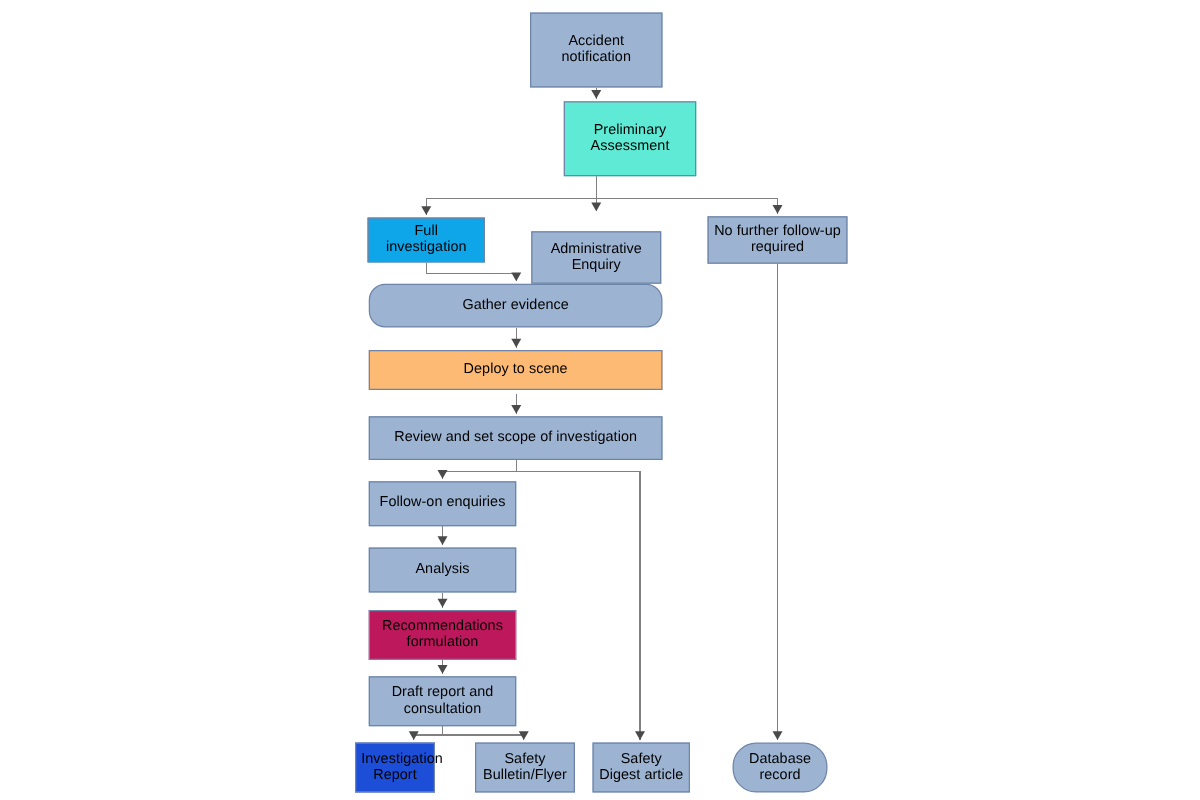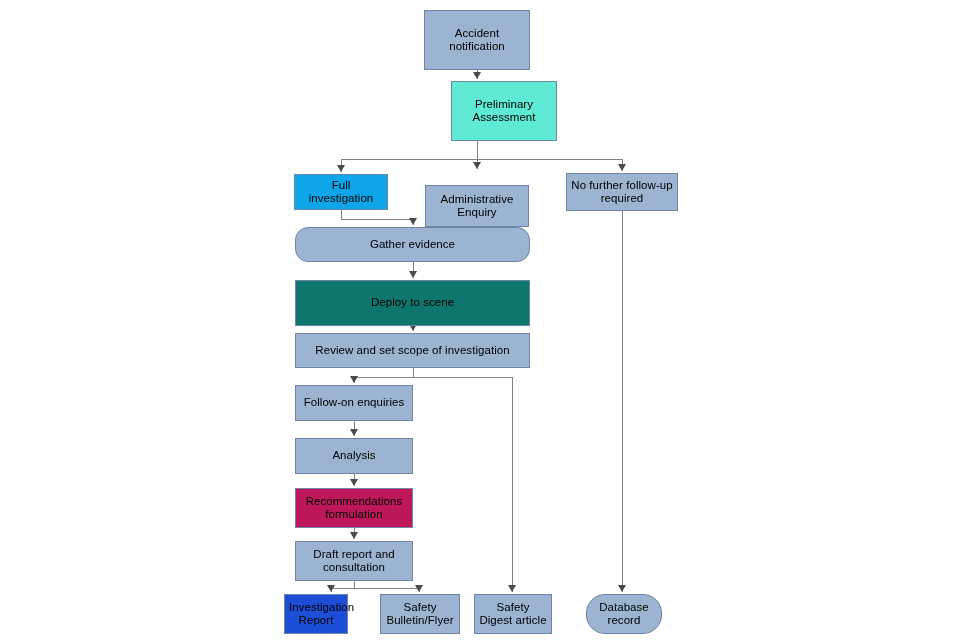--- a/index.html
+++ b/index.html
@@ -96,21 +96,21 @@
       <div class="node" style="left: 424px; top: 10px; width: 106px; height: 60px; background: rgb(156, 179, 210); border-color: rgb(110, 132, 168); color: rgb(0, 0, 0);"><span class="node-label">Accident
 notification</span></div>
       <div class="node" style="left: 424px; top: 81px; width: 106px; height: 60px; background: #5eead4; border-color: rgb(110, 132, 168); color: rgb(0, 0, 0); margin-left: 27px;"><span class="node-label">Preliminary
 Assessment</span></div>
       <div class="node" style="left: 294px; top: 174px; width: 94px; height: 36px; background: #0ea5e9; border-color: rgb(110, 132, 168); color: rgb(0, 0, 0);"><span class="node-label">Full investigation</span></div>
       <div class="node" style="left: 425px; top: 171px; width: 104px; height: 42px; background: rgb(156, 179, 210); border-color: rgb(110, 132, 168); color: rgb(0, 0, 0); margin-top: 14px;"><span class="node-label">Administrative
 Enquiry</span></div>
       <div class="node" style="left: 566px; top: 173px; width: 112px; height: 38px; background: rgb(156, 179, 210); border-color: rgb(110, 132, 168); color: rgb(0, 0, 0); justify-content: flex-end;"><span class="node-label">No further follow-up
 required</span></div>
       <div class="node" style="left: 295px; top: 227px; width: 235px; height: 35px; background: rgb(156, 179, 210); border-color: rgb(110, 132, 168); color: rgb(0, 0, 0); border-radius: 13px;"><span class="node-label">Gather evidence</span></div>
-      <div class="node" style="left: 295px; top: 280px; width: 235px; height: 46px; background: #0f766e; border-color: rgb(110, 132, 168); color: rgb(0, 0, 0);"><span class="node-label">Deploy to scene</span></div>
+      <div class="node" style="left: 295px; top: 280px; width: 235px; height: 32px; background: #fdba74; border-color: rgb(110, 132, 168); color: rgb(0, 0, 0);"><span class="node-label">Deploy to scene</span></div>
       <div class="node" style="left: 295px; top: 333px; width: 235px; height: 35px; background: rgb(156, 179, 210); border-color: rgb(110, 132, 168); color: rgb(0, 0, 0);"><span class="node-label">Review and set scope of investigation</span></div>
       <div class="node" style="left: 295px; top: 385px; width: 118px; height: 36px; background: rgb(156, 179, 210); border-color: rgb(110, 132, 168); color: rgb(0, 0, 0);"><span class="node-label">Follow-on enquiries</span></div>
       <div class="node" style="left: 295px; top: 438px; width: 118px; height: 36px; background: rgb(156, 179, 210); border-color: rgb(110, 132, 168); color: rgb(0, 0, 0);"><span class="node-label">Analysis</span></div>
       <div class="node" style="left: 295px; top: 488px; width: 118px; height: 40px; background: #be185d; border-color: rgb(110, 132, 168); color: rgb(0, 0, 0);"><span class="node-label">Recommendations
 formulation</span></div>
       <div class="node" style="left: 295px; top: 541px; width: 118px; height: 40px; background: rgb(156, 179, 210); border-color: rgb(110, 132, 168); color: rgb(0, 0, 0);"><span class="node-label">Draft report and
 consultation</span></div>
       <div class="node" style="left: 284px; top: 594px; width: 64px; height: 40px; background: #1d4ed8; border-color: rgb(110, 132, 168); color: rgb(0, 0, 0);"><span class="node-label">Investigation
 Report</span></div>
       <div class="node" style="left: 380px; top: 594px; width: 80px; height: 40px; background: rgb(156, 179, 210); border-color: rgb(110, 132, 168); color: rgb(0, 0, 0);"><span class="node-label">Safety

